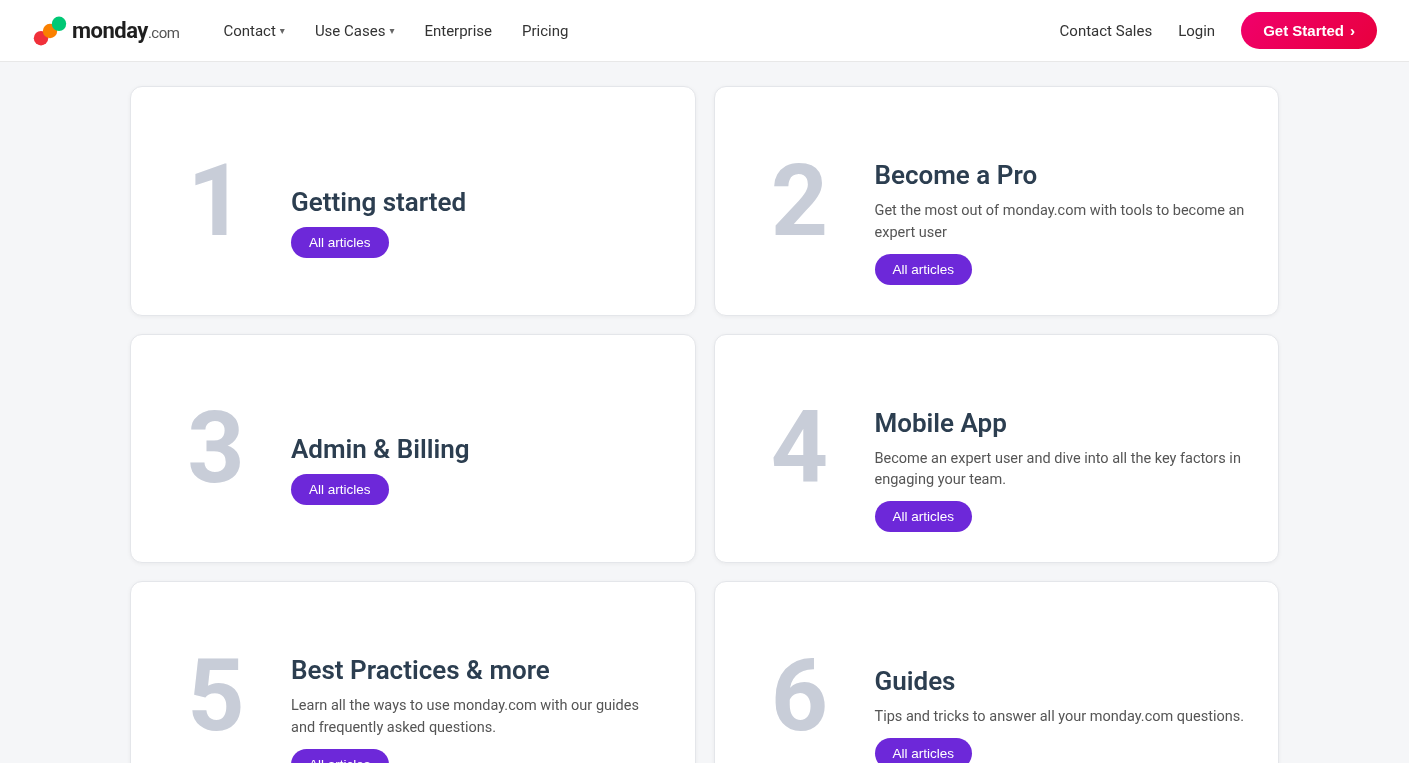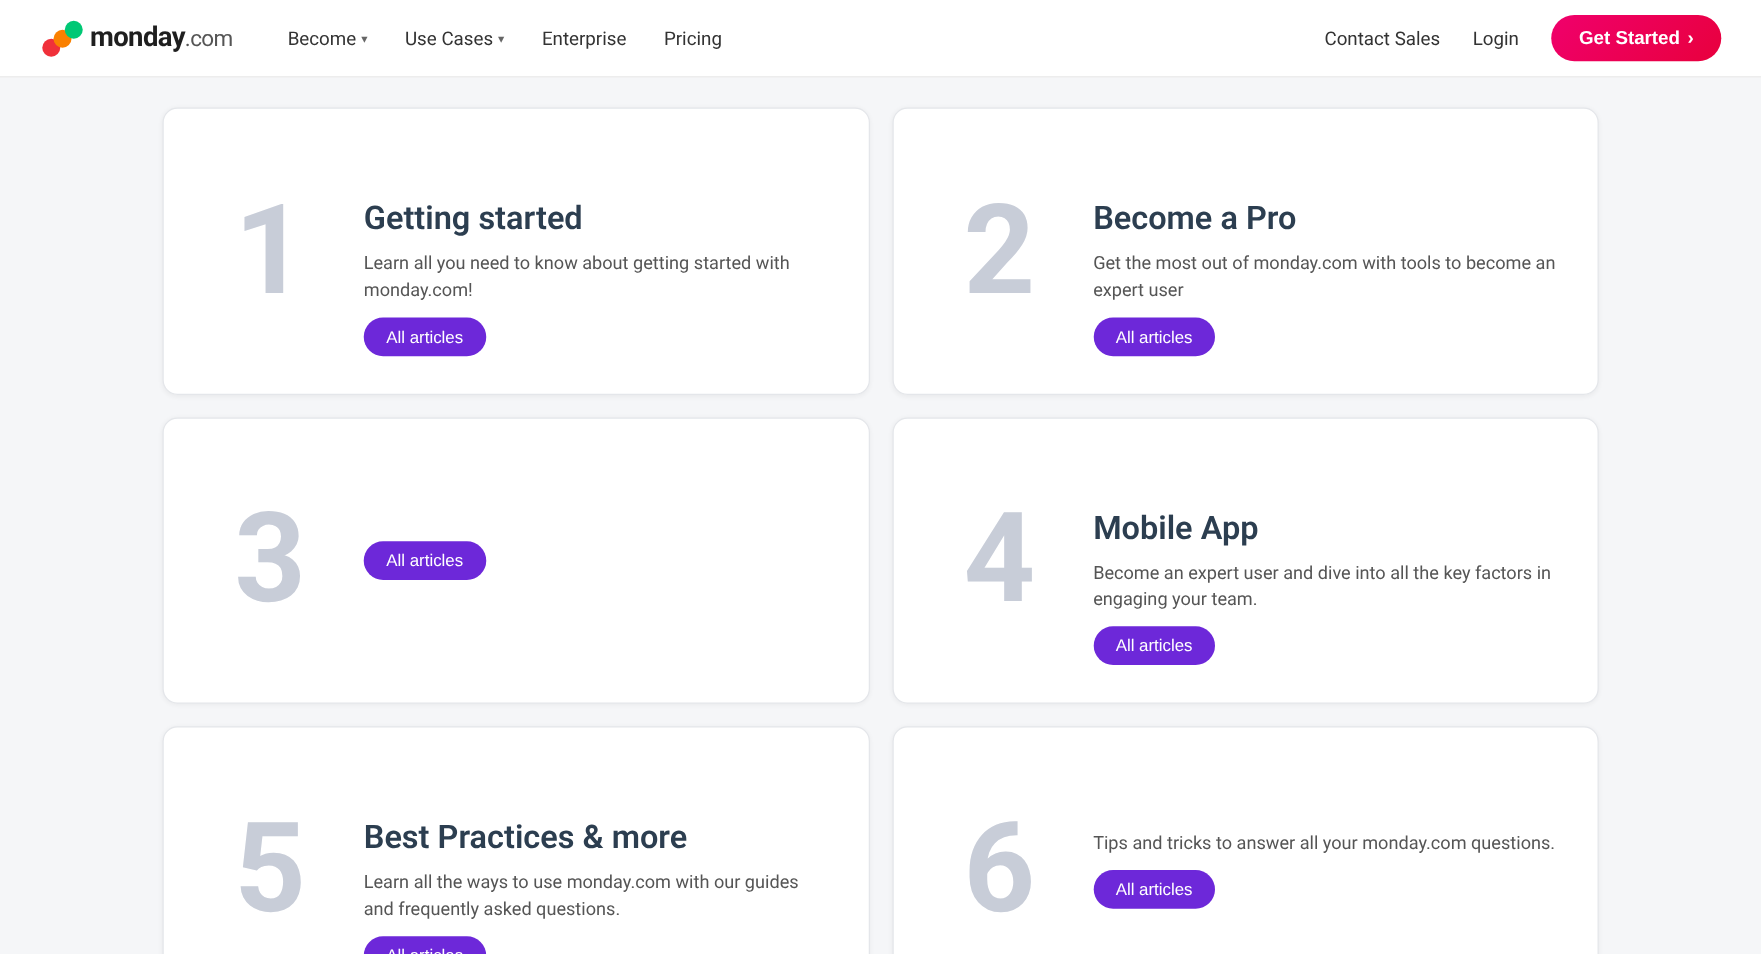--- a/index.html
+++ b/index.html
@@ -135,26 +135,26 @@
 </head>
 <body>
 
 <nav>
   <div class="nav-logo">
     <svg class="logo-mark" viewBox="0 0 40 40" xmlns="http://www.w3.org/2000/svg">
       <ellipse cx="10" cy="28" rx="8" ry="8" fill="#f0303a"></ellipse>
       <ellipse cx="20" cy="20" rx="8" ry="8" fill="#fa8000"></ellipse>
       <ellipse cx="30" cy="12" rx="8" ry="8" fill="#00c875"></ellipse>
     </svg>
-    <span style="font-size:22px;font-weight:700;color:#1f1f1f;letter-spacing:-0.5px;">monday<span style="font-size:18px;font-weight:400;color:#555;">.com</span></span>
+    <span style="font-size:22px;font-weight:700;color:#1f1f1f;letter-spacing:-0.5px;">monday<span style="font-size:15px;font-weight:400;color:#555;">.com</span></span>
   </div>
 
   <div class="nav-links">
     <div class="nav-link">
-      <span>Become</span>
+      <span>Contact</span>
       <span class="chevron">▾</span>
     </div>
     <div class="nav-link">
       <span>Use Cases</span>
       <span class="chevron">▾</span>
     </div>
     <div class="nav-link">
       <span>Enterprise</span>
     </div>
     <div class="nav-link">
@@ -172,35 +172,35 @@
   </div>
 </nav>
 
 <div class="main-content">
   <div class="cards-grid" id="cards-container">
 
   <div class="card">
     <div class="card-number">1</div>
     <div class="card-content">
       <div class="card-title">Getting started</div>
-      <div class="card-desc">Learn all you need to know about getting started with monday.com!</div>
       <button class="all-articles-btn">All articles</button>
     </div>
   </div>
       <div class="card">
     <div class="card-number">2</div>
     <div class="card-content">
       <div class="card-title">Become a Pro</div>
       <div class="card-desc">Get the most out of monday.com with tools to become an expert user</div>
       <button class="all-articles-btn">All articles</button>
     </div>
   </div>
       <div class="card">
     <div class="card-number">3</div>
     <div class="card-content">
+      <div class="card-title">Admin &amp; Billing</div>
       <button class="all-articles-btn">All articles</button>
     </div>
   </div>
       <div class="card">
     <div class="card-number">4</div>
     <div class="card-content">
       <div class="card-title">Mobile App</div>
       <div class="card-desc">Become an expert user and dive into all the key factors in engaging your team.</div>
       <button class="all-articles-btn">All articles</button>
     </div>
@@ -209,18 +209,19 @@
     <div class="card-number">5</div>
     <div class="card-content">
       <div class="card-title">Best Practices &amp; more</div>
       <div class="card-desc">Learn all the ways to use monday.com with our guides and frequently asked questions.</div>
       <button class="all-articles-btn">All articles</button>
     </div>
   </div>
       <div class="card">
     <div class="card-number">6</div>
     <div class="card-content">
+      <div class="card-title">Guides</div>
       <div class="card-desc">Tips and tricks to answer all your monday.com questions.</div>
       <button class="all-articles-btn">All articles</button>
     </div>
   </div>
     </div>
 </div>
 
 </body></html>

